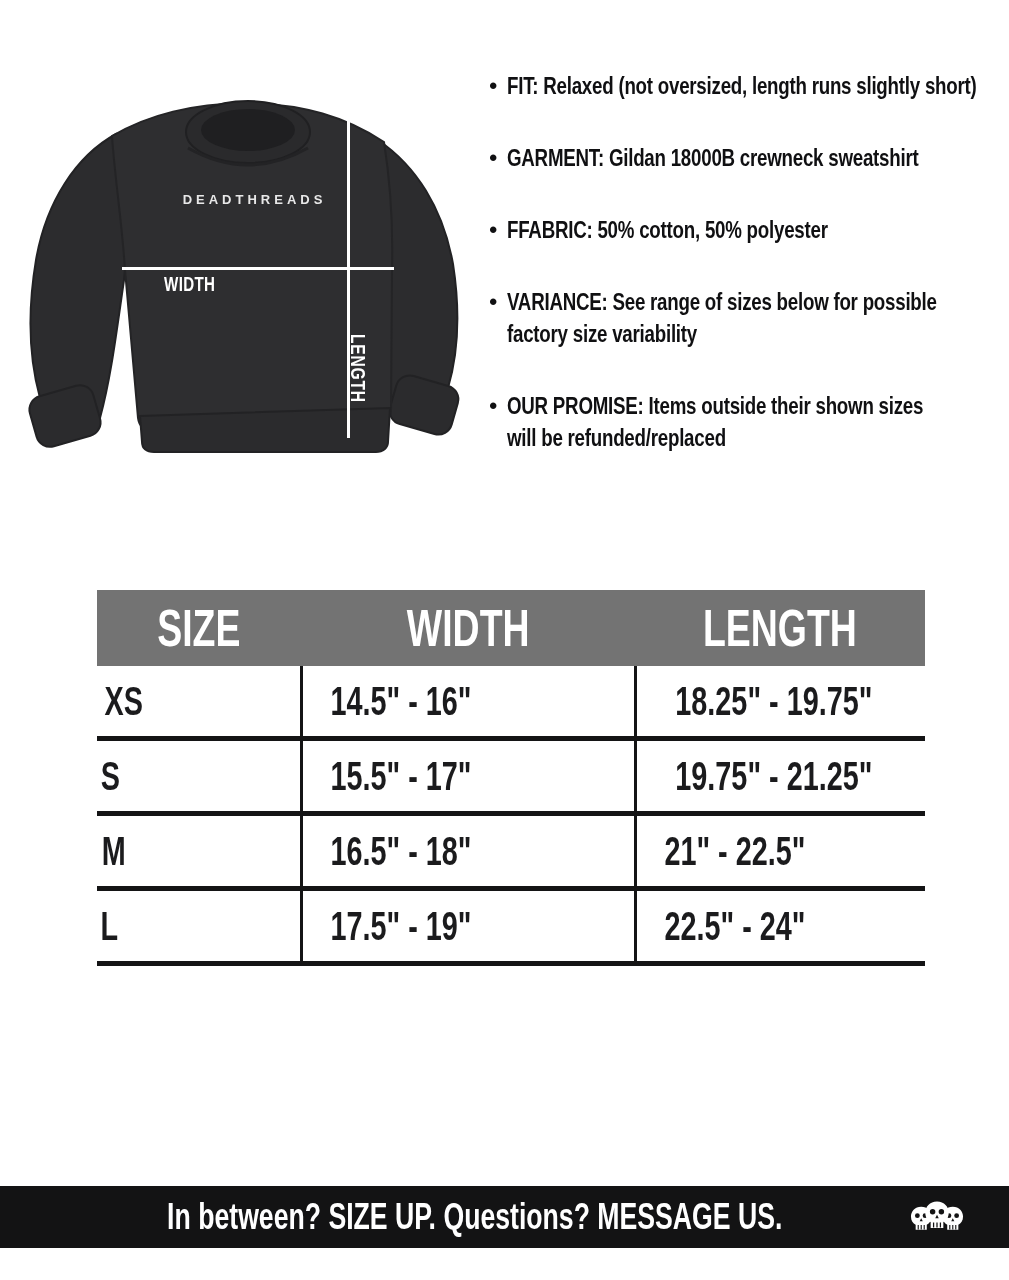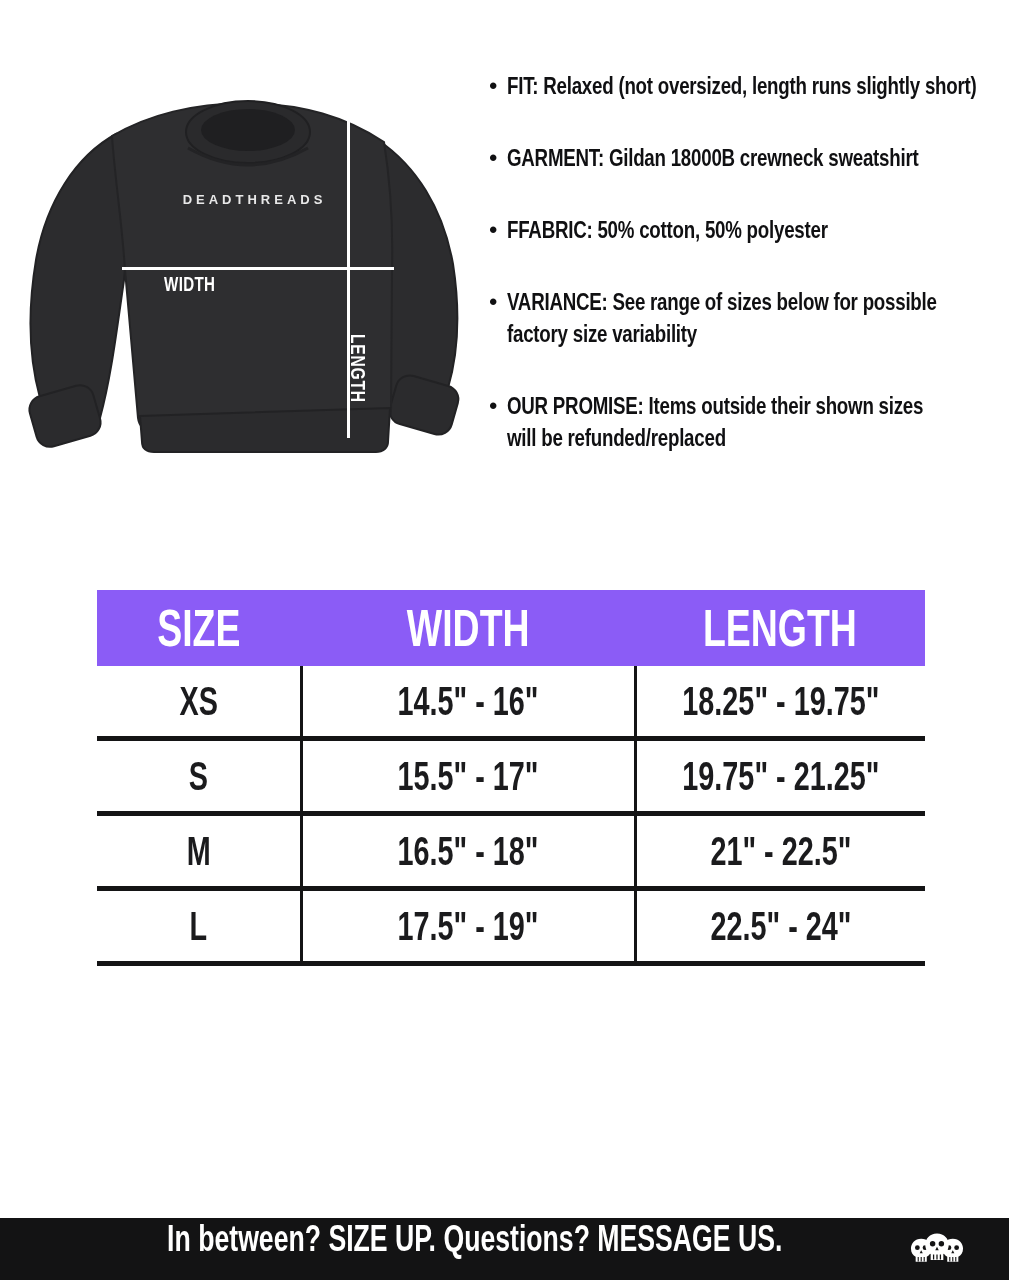--- a/index.html
+++ b/index.html
@@ -22,32 +22,32 @@
   .bullets{position:absolute;left:489px;top:70px;margin:0;padding:0;list-style:none;}
   .bullets li{display:flex;margin:0 0 40px 0;}
   .bullets .dot{font-size:24px;line-height:32px;color:#101012;margin-right:10px;}
   .btxt{transform:scaleX(.78);transform-origin:left top;}
   .btxt div{font-size:24px;line-height:32px;font-weight:bold;color:#101012;
             letter-spacing:-.3px;white-space:nowrap;}
 
   
   .size-table{position:absolute;left:97px;top:590px;width:828px;border-collapse:collapse;table-layout:fixed;}
   .size-table col.c1{width:204px}.size-table col.c2{width:334px}.size-table col.c3{width:290px}
-  .size-table th{background:#8b5cf6;height:76px;text-align:center;vertical-align:middle;padding:0;}
+  .size-table th{background:#737373;height:76px;text-align:center;vertical-align:middle;padding:0;}
   .size-table th .cond{color:#ffffff;font-size:52px;}
-  .size-table td{height:70px;text-align:center;vertical-align:middle;padding:0;
+  .size-table td{height:70px;text-align:left;vertical-align:middle;padding:0;
                  border-bottom:5px solid #141415;}
   .size-table td .cond{color:#1b1b1d;font-size:40px;}
   .size-table td:nth-child(2),.size-table td:nth-child(3){border-left:3px solid #141415;}
   .cond{display:inline-block;transform:scaleX(.72);transform-origin:center;
         font-weight:bold;white-space:nowrap;letter-spacing:0;}
 
   
-  .footer{position:absolute;left:0;top:1218px;width:1009px;height:62px;background:#131314;
-          display:flex;align-items:flex-start;justify-content:center;}
+  .footer{position:absolute;left:0;top:1186px;width:1009px;height:62px;background:#131314;
+          display:flex;align-items:center;justify-content:center;}
   .footer-text{color:#ffffff;font-size:36px;font-weight:bold;white-space:nowrap;
                transform:scaleX(.74);transform-origin:center;margin-right:60px;}
   .skulls{position:absolute;right:42px;top:5px;width:60px;height:52px;}
 </style>
 </head>
 <body>
 
 <div class="page">
 
   <div class="figure">

